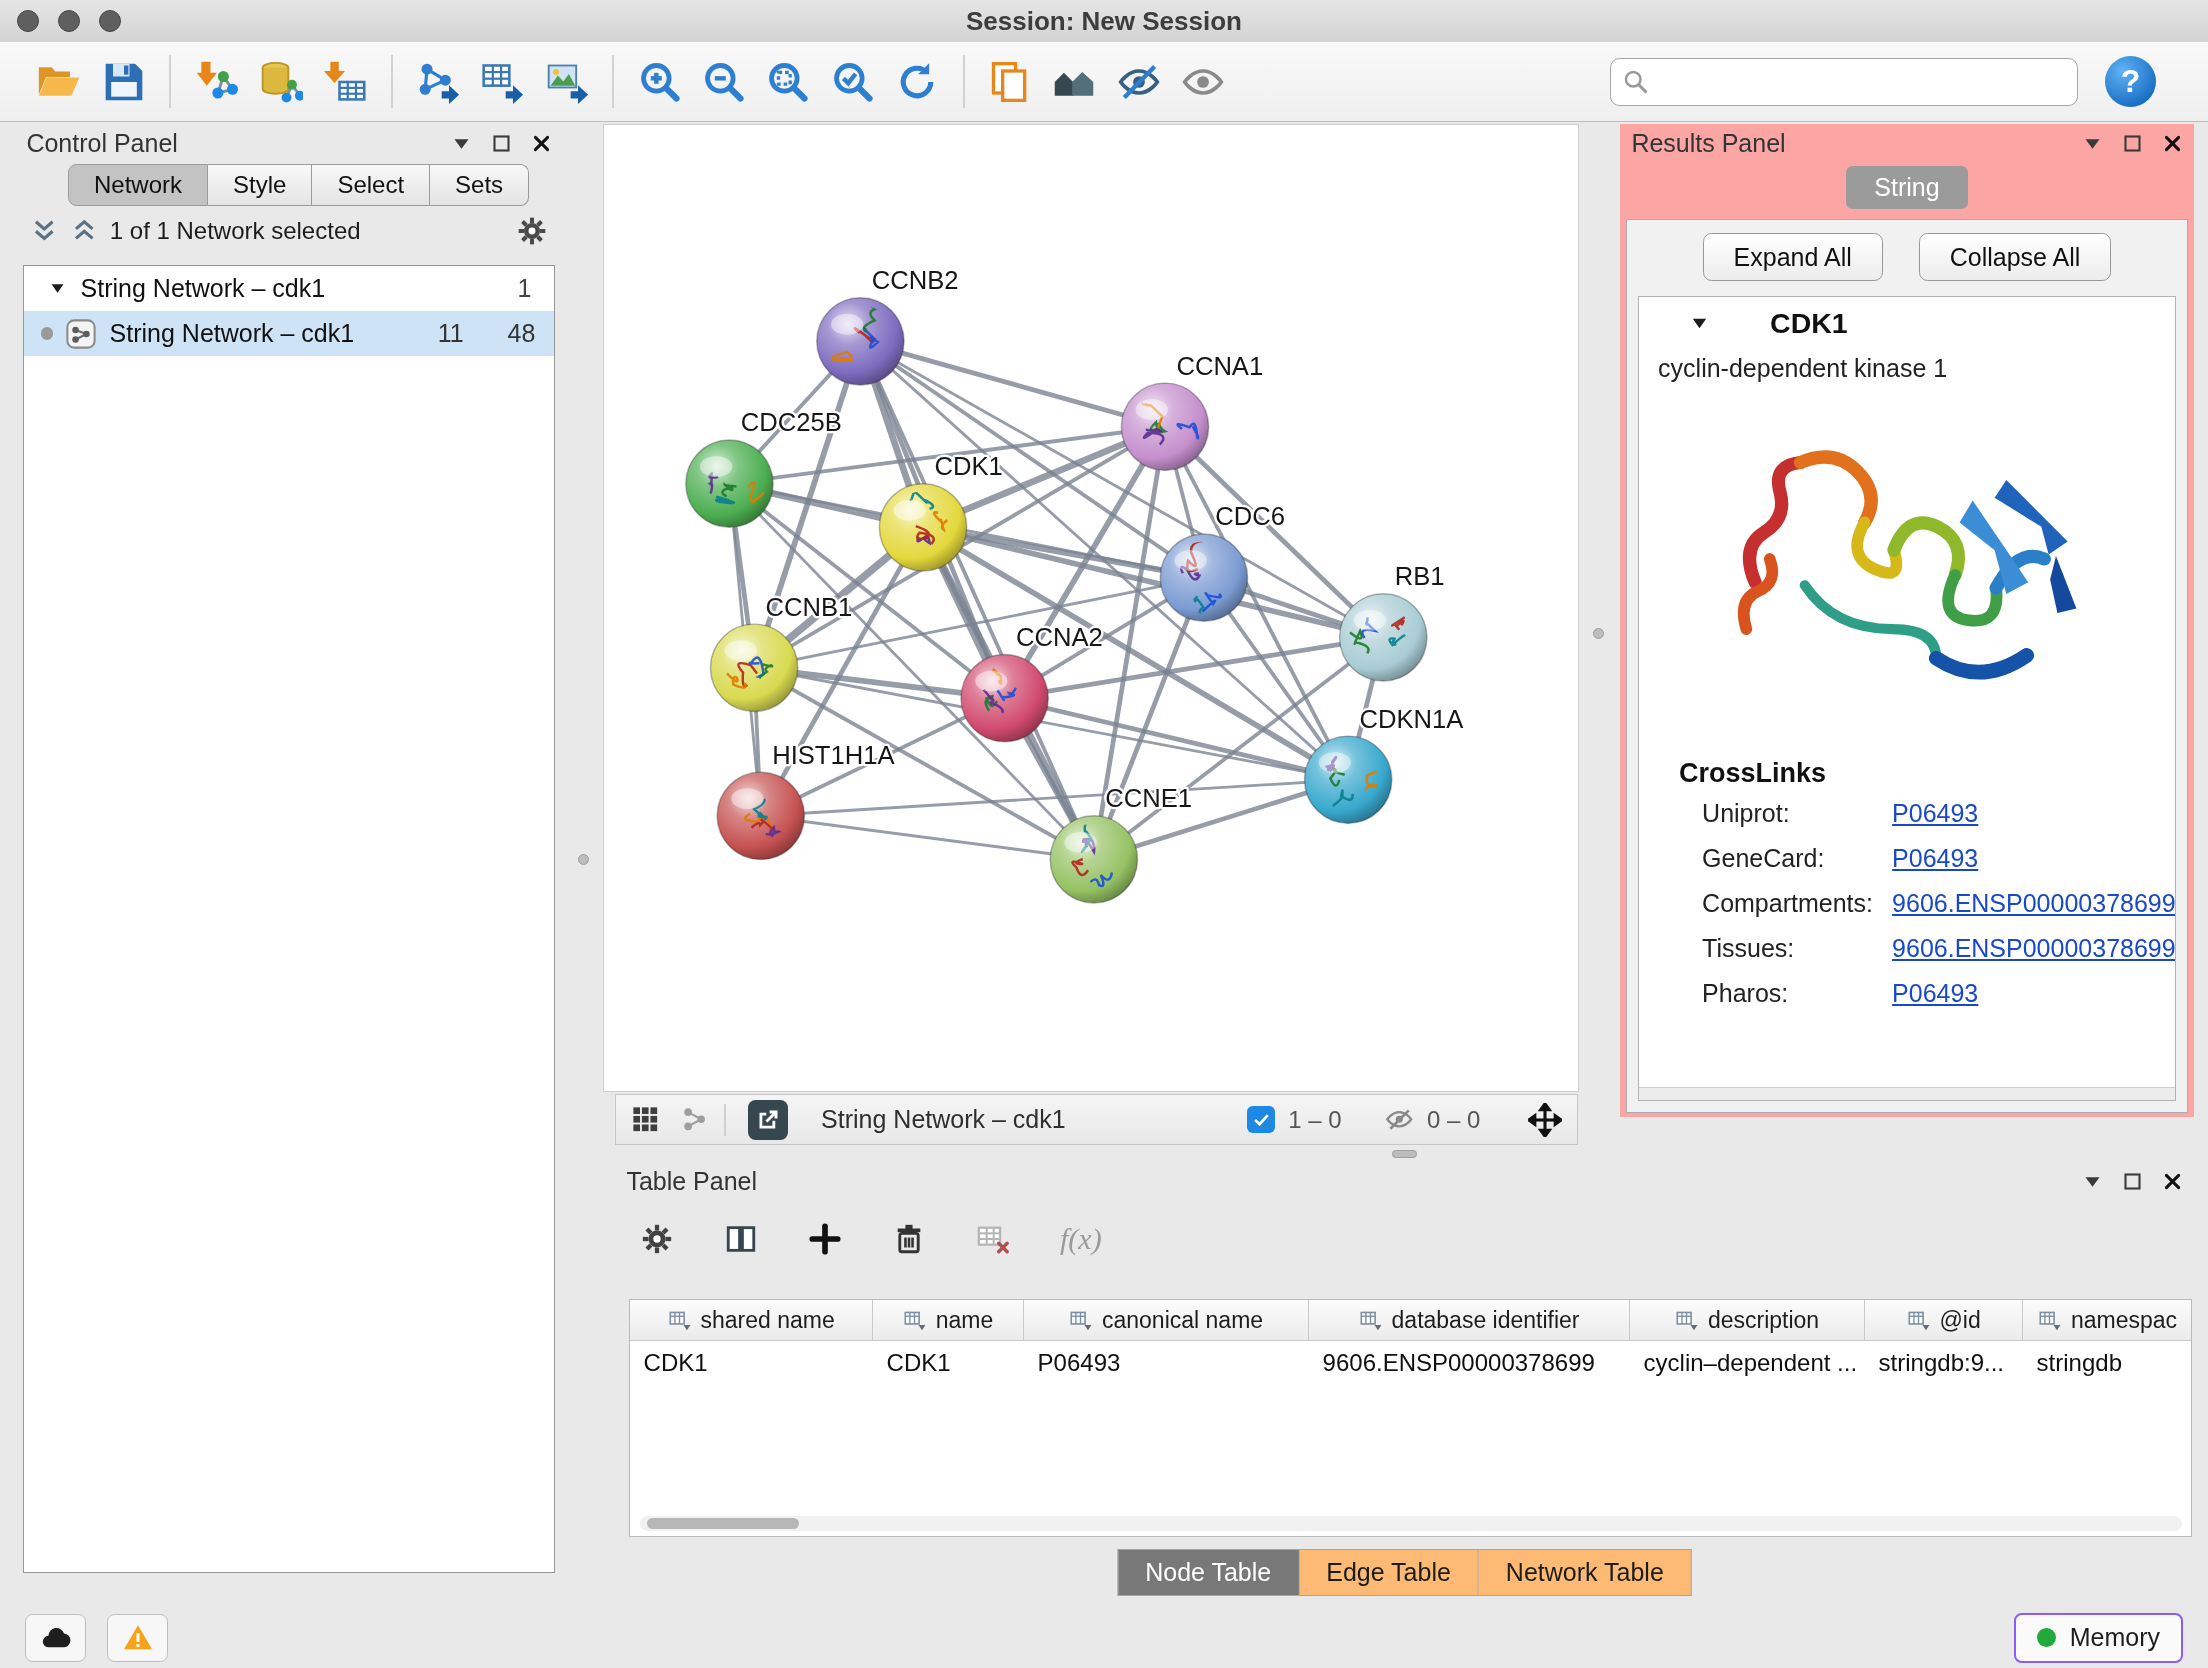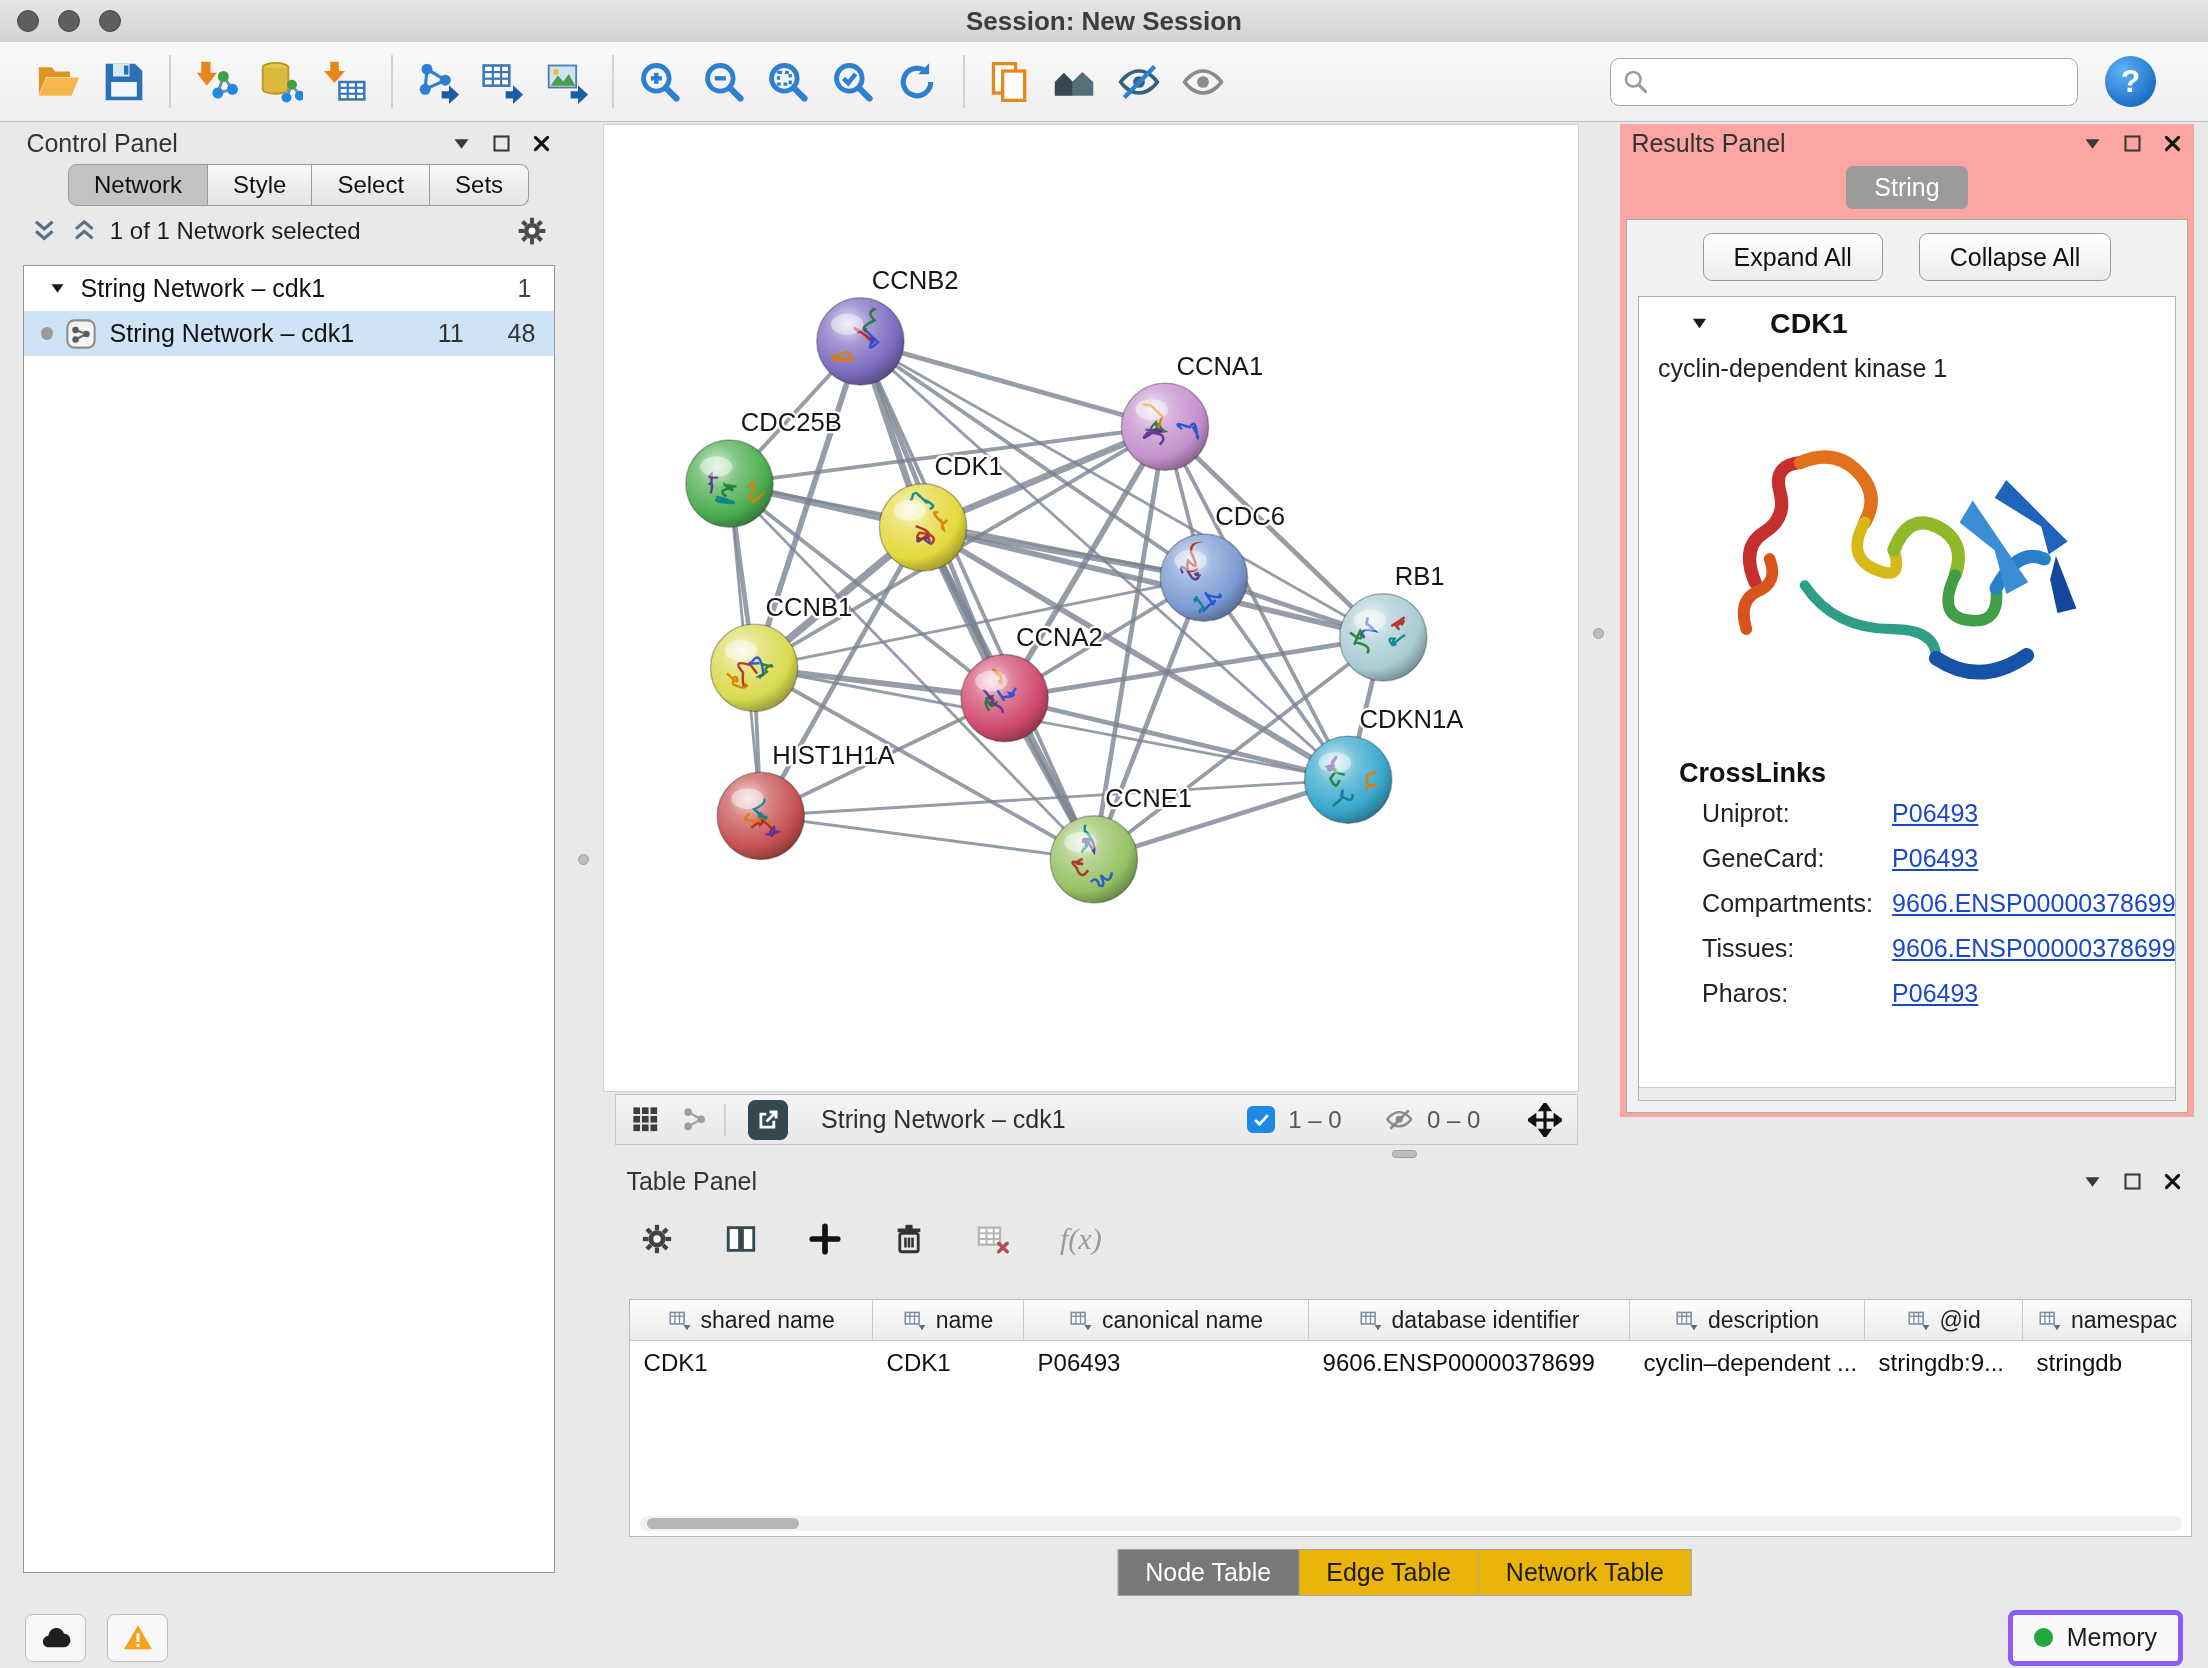--- a/index.html
+++ b/index.html
@@ -115,30 +115,30 @@
   .th{display:flex;align-items:center;justify-content:center;gap:9.5px;border-right:1px solid #c9c9c9;
     font-size:23px;color:#1d1d1d;box-sizing:border-box;overflow:hidden;white-space:nowrap;flex:none;}
   .colicon{width:23px;height:23px;flex:none;}
   .trow{display:flex;height:44px;align-items:center;}
   .td{padding-left:13.3px;font-size:24px;color:#101010;box-sizing:border-box;overflow:hidden;white-space:nowrap;flex:none;}
   .c1{width:243px}.c2{width:151px}.c3{width:285px}.c4{width:321px}.c5{width:235px}.c6{width:158px}.c7{width:170px}
   .tp-scroll{position:absolute;left:9.5px;right:9.5px;bottom:4.8px;height:15px;background:#f1f1f1;border-radius:7.6px;}
   .tp-thumb{position:absolute;left:7.6px;top:1.9px;width:152px;height:11.4px;background:#b7b7b7;border-radius:5.7px;}
   .tp-tabs{position:absolute;left:50%;transform:translateX(-50%);bottom:0;display:flex;}
   .tp-tab{height:45px;display:flex;align-items:center;padding:0 27px;border:1px solid #a5a5a5;border-left:none;
-    background:#eab308;font-size:25px;color:#1c1c1c;}
+    background:#fdba74;font-size:25px;color:#1c1c1c;}
   .tp-tab:first-child{border-left:1px solid #a5a5a5;}
   .tp-tab.active{background:#787878;color:#fff;}
 
   
   .statusbar{position:absolute;left:0;top:1607px;width:2208px;height:61px;display:flex;align-items:center;padding:0 25px;box-sizing:border-box;}
   .sbtn{width:59px;height:46px;border:1px solid #bdbdbd;border-radius:7.6px;background:#f7f7f7;
     display:flex;align-items:center;justify-content:center;margin-right:21px;}
   .sbtn svg{width:32px;height:32px;}
-  .memory-btn{margin-left:auto;height:46px;border:5px solid #8b5cf6;border-radius:7.6px;background:#fafafa;
+  .memory-btn{margin-left:auto;height:46px;border:2px solid #8b5cf6;border-radius:7.6px;background:#fafafa;
     display:flex;align-items:center;gap:13.3px;padding:0 21px;}
   .memdot{width:19px;height:19px;border-radius:50%;background:#21a93c;}
   .memory-btn span{font-size:25px;color:#1d1d1d;}
 </style>
 </head>
 <body>
 
 <div class="titlebar">
   <div class="traffic">
     <span class="tl"></span>

